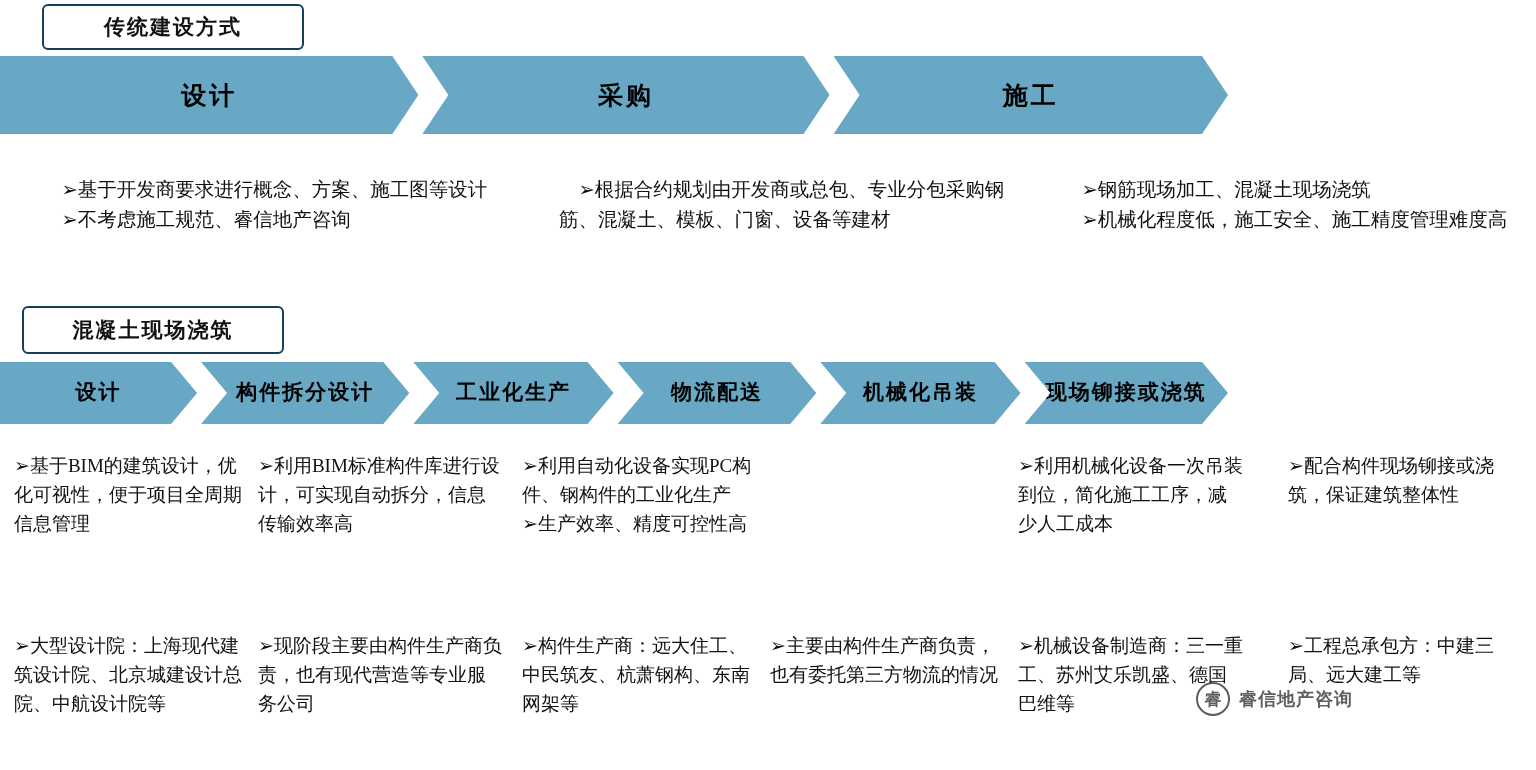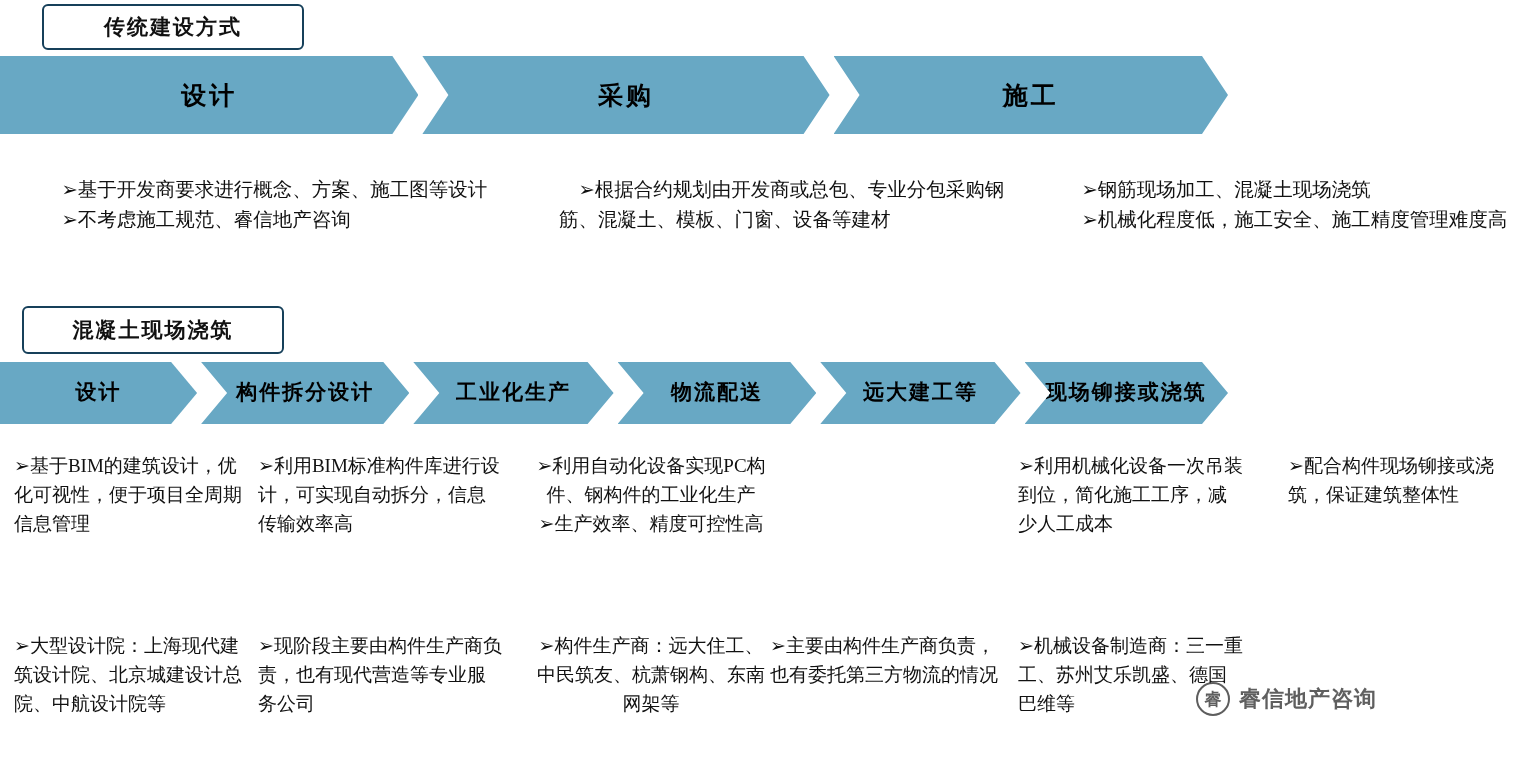--- a/index.html
+++ b/index.html
@@ -86,21 +86,21 @@
   #t-text-1 { left: 552px; top: 146px; width: 470px; margin-left: 7px; }
   #t-text-2 { left: 1062px;top: 146px; width: 452px; }
 
   
   .ind-upper { top: 452px; }
   .ind-lower { top: 632px; }
   .ind-col { font-size: 19px; line-height: 1.52; }
 
   #i0u, #i0l { left: 14px;   width: 240px; }
   #i1u, #i1l { left: 258px;  width: 244px; }
-  #i2u, #i2l { left: 536px;  width: 230px; text-align: center; }
+  #i2u, #i2l { left: 522px;  width: 230px; }
   #i3u, #i3l { left: 770px,  width: 230px; }
   #i3u, #i3l { left: 770px;  width: 232px; }
   #i4u, #i4l { left: 1018px; width: 226px; }
   #i5u, #i5l { left: 1272px; width: 240px; margin-left: 16px; }
 
   
   #watermark {
     position: absolute;
     left: 1196px;
     top: 668px;
@@ -114,21 +114,21 @@
   #wm-circle {
     width: 34px; height: 34px;
     border-radius: 50%;
     background: #ffffff;
     border: 2px solid #3b3b3b;
     display: flex; align-items: center; justify-content: center;
     font-size: 17px; font-weight: bold; color: #3b3b3b;
     flex: 0 0 auto;
   }
   #wm-text {
-    font-size: 22px;
+    font-size: 18px;
     font-weight: bold;
     color: #3c3c3c;
     letter-spacing: 1px;
     white-space: nowrap;
     text-shadow: 0 0 3px #ffffff, 0 0 6px #ffffff;
     text-align: center;
   }
 </style>
 </head>
 <body>
@@ -170,38 +170,39 @@
     <div class="chev c-mid" style="width:262px">
       <span class="chev-label">构件拆分设计</span>
     </div>
     <div class="chev c-mid" style="width:252px">
       <span class="chev-label">工业化生产</span>
     </div>
     <div class="chev c-mid" style="width:250px">
       <span class="chev-label">物流配送</span>
     </div>
     <div class="chev c-mid" style="width:252px">
-      <span class="chev-label">远大建工等</span>
+      <span class="chev-label">机械化吊装</span>
     </div>
     <div class="chev c-mid" style="width:256px">
       <span class="chev-label">现场铆接或浇筑</span>
     </div>
   </div>
 
   <div class="col-text ind-col ind-upper" id="i0u">➢基于BIM的建筑设计，优化可视性，便于项目全周期信息管理</div>
   <div class="col-text ind-col ind-upper" id="i1u">➢利用BIM标准构件库进行设计，可实现自动拆分，信息传输效率高</div>
   <div class="col-text ind-col ind-upper" id="i2u">➢利用自动化设备实现PC构件、钢构件的工业化生产
 ➢生产效率、精度可控性高</div>
   <div class="col-text ind-col ind-upper" id="i4u">➢利用机械化设备一次吊装到位，简化施工工序，减少人工成本</div>
   <div class="col-text ind-col ind-upper" id="i5u">➢配合构件现场铆接或浇筑，保证建筑整体性</div>
 
   <div class="col-text ind-col ind-lower" id="i1l">➢现阶段主要由构件生产商负责，也有现代营造等专业服务公司</div>
   <div class="col-text ind-col ind-lower" id="i0l">➢大型设计院：上海现代建筑设计院、北京城建设计总院、中航设计院等</div>
   <div class="col-text ind-col ind-lower" id="i2l">➢构件生产商：远大住工、中民筑友、杭萧钢构、东南网架等</div>
   <div class="col-text ind-col ind-lower" id="i3l">➢主要由构件生产商负责，也有委托第三方物流的情况</div>
   <div class="col-text ind-col ind-lower" id="i4l">➢机械设备制造商：三一重工、苏州艾乐凯盛、德国巴维等</div>
+  <div class="col-text ind-col ind-lower" id="i5l">➢工程总承包方：中建三局、远大建工等</div>
 
   <div id="watermark">
     <div id="wm-circle">睿</div>
     <div id="wm-text">睿信地产咨询</div>
   </div>
 
 </div>
 
 </body></html>

